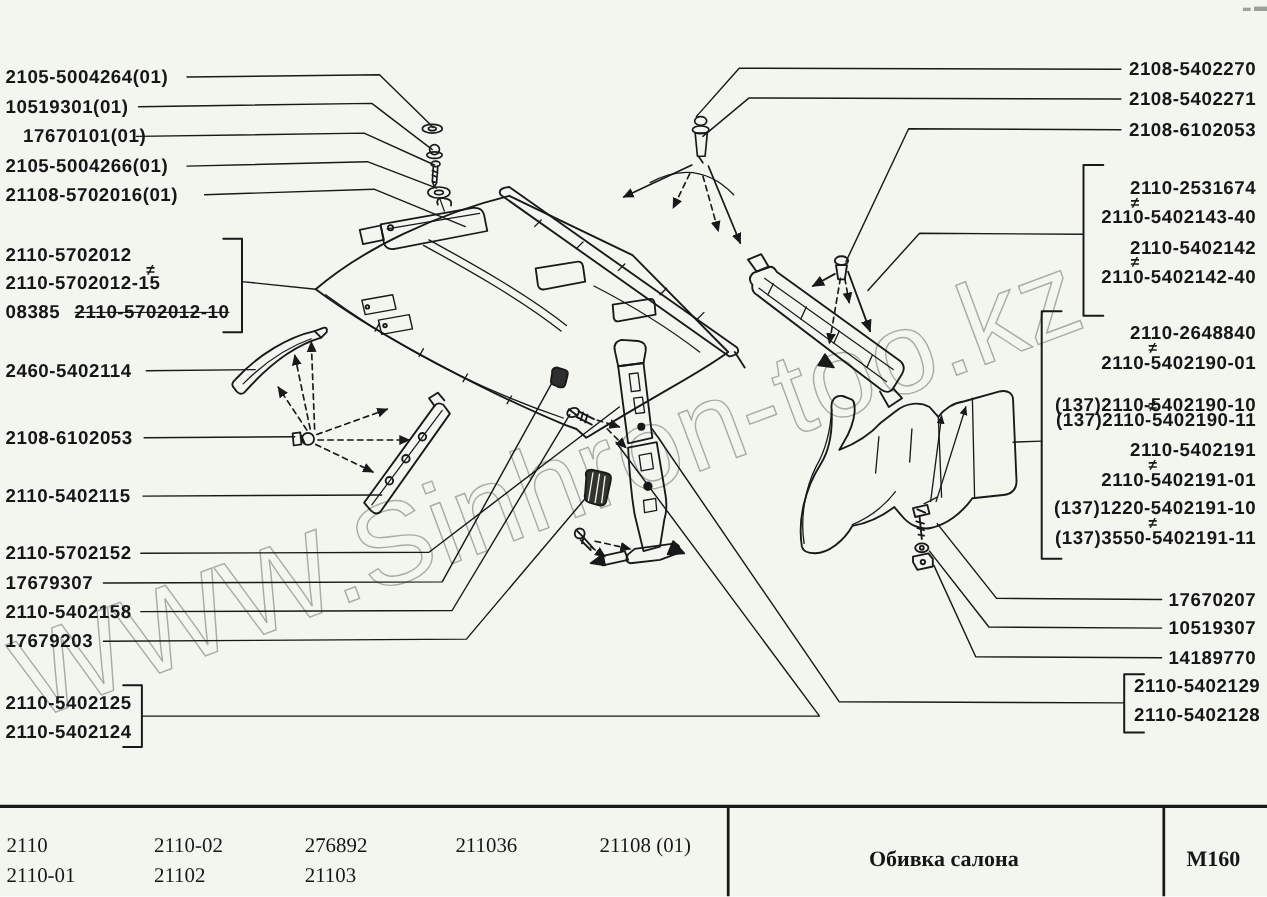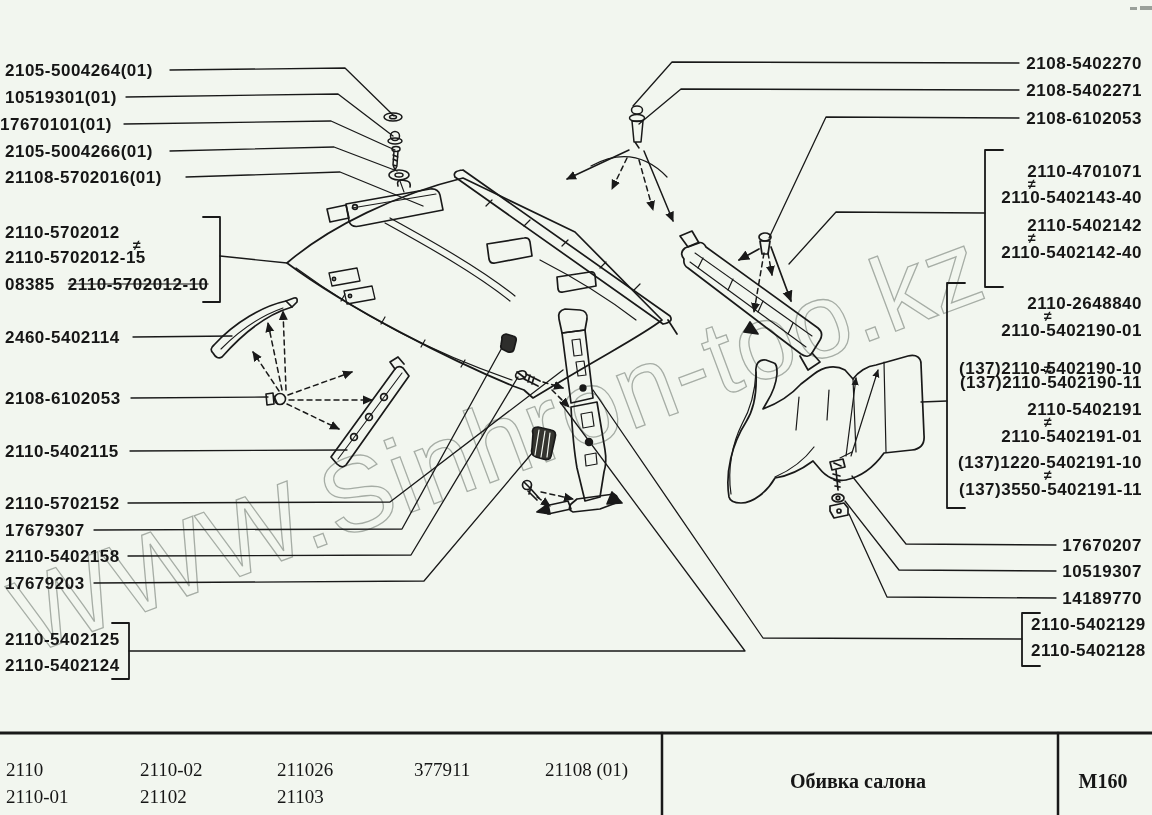--- a/index.html
+++ b/index.html
@@ -251,21 +251,21 @@
 
     <g>
       <path d="M0,733 L1152,733" stroke-width="3"></path>
       <path d="M662,733 L662,815 M1058,733 L1058,815" stroke-width="2.5"></path>
     </g>
   </g>
 </svg>
 
 <div class="lbl" style="left:5px;top:70px">2105-5004264(01)</div>
 <div class="lbl" style="left:5px;top:97px">10519301(01)</div>
-<div class="lbl" style="left:0;top:124px">17670101(01)</div>
+<div class="lbl" style="left:21px;top:124px">17670101(01)</div>
 <div class="lbl" style="left:5px;top:151px">2105-5004266(01)</div>
 <div class="lbl" style="left:5px;top:177px">21108-5702016(01)</div>
 
 <div class="lbl" style="left:5px;top:232px">2110-5702012</div>
 <div class="neq" style="left:133px;top:245px">≠</div>
 <div class="lbl" style="left:5px;top:257px">2110-5702012-15</div>
 <div class="lbl" style="left:5px;top:284px">
   <span class="gap">08385</span><span class="struck">2110-5702012-10</span>
 </div>
 
@@ -277,21 +277,21 @@
 <div class="lbl" style="left:5px;top:556px">2110-5402158</div>
 <div class="lbl" style="left:5px;top:583px">17679203</div>
 
 <div class="lbl" style="left:5px;top:639px">2110-5402125</div>
 <div class="lbl" style="left:5px;top:665px">2110-5402124</div>
 
 <div class="lbl r" style="right:10px;top:63px">2108-5402270</div>
 <div class="lbl r" style="right:10px;top:90px">2108-5402271</div>
 <div class="lbl r" style="right:10px;top:118px">2108-6102053</div>
 
-<div class="lbl r" style="right:10px;top:171px">2110-4701071</div>
+<div class="lbl r" style="right:10px;top:171px">2110-2531674</div>
 <div class="neq" style="left:1028px;top:184px">≠</div>
 <div class="lbl r" style="right:10px;top:197px">2110-5402143-40</div>
 <div class="lbl r" style="right:10px;top:225px">2110-5402142</div>
 <div class="neq" style="left:1028px;top:238px">≠</div>
 <div class="lbl r" style="right:10px;top:252px">2110-5402142-40</div>
 
 <div class="lbl r" style="right:10px;top:303px">2110-2648840</div>
 <div class="neq" style="left:1044px;top:316px">≠</div>
 <div class="lbl r" style="right:10px;top:330px">2110-5402190-01</div>
 <div class="lbl r" style="right:10px;top:368px">(137)2110-5402190-10</div>
@@ -306,22 +306,22 @@
 
 <div class="lbl r" style="right:10px;top:545px">17670207</div>
 <div class="lbl r" style="right:10px;top:571px">10519307</div>
 <div class="lbl r" style="right:10px;top:598px">14189770</div>
 
 <div class="lbl" style="left:1031px;top:624px">2110-5402129</div>
 <div class="lbl" style="left:1031px;top:650px">2110-5402128</div>
 
 <div class="tcode" style="left:6px;top:769px">2110</div>
 <div class="tcode" style="left:140px;top:769px">2110-02</div>
-<div class="tcode" style="left:277px;top:769px">211026</div>
-<div class="tcode" style="left:414px;top:769px">377911</div>
+<div class="tcode" style="left:277px;top:769px">276892</div>
+<div class="tcode" style="left:414px;top:769px">211036</div>
 <div class="tcode" style="left:545px;top:769px">21108 (01)</div>
 <div class="tcode" style="left:6px;top:796px">2110-01</div>
 <div class="tcode" style="left:140px;top:796px">21102</div>
 <div class="tcode" style="left:277px;top:796px">21103</div>
 
 <div class="ttitle" style="left:858px;top:781px">Обивка салона</div>
 <div class="ttitle" style="left:1103px;top:781px">М160</div>
 
 </div>
 

